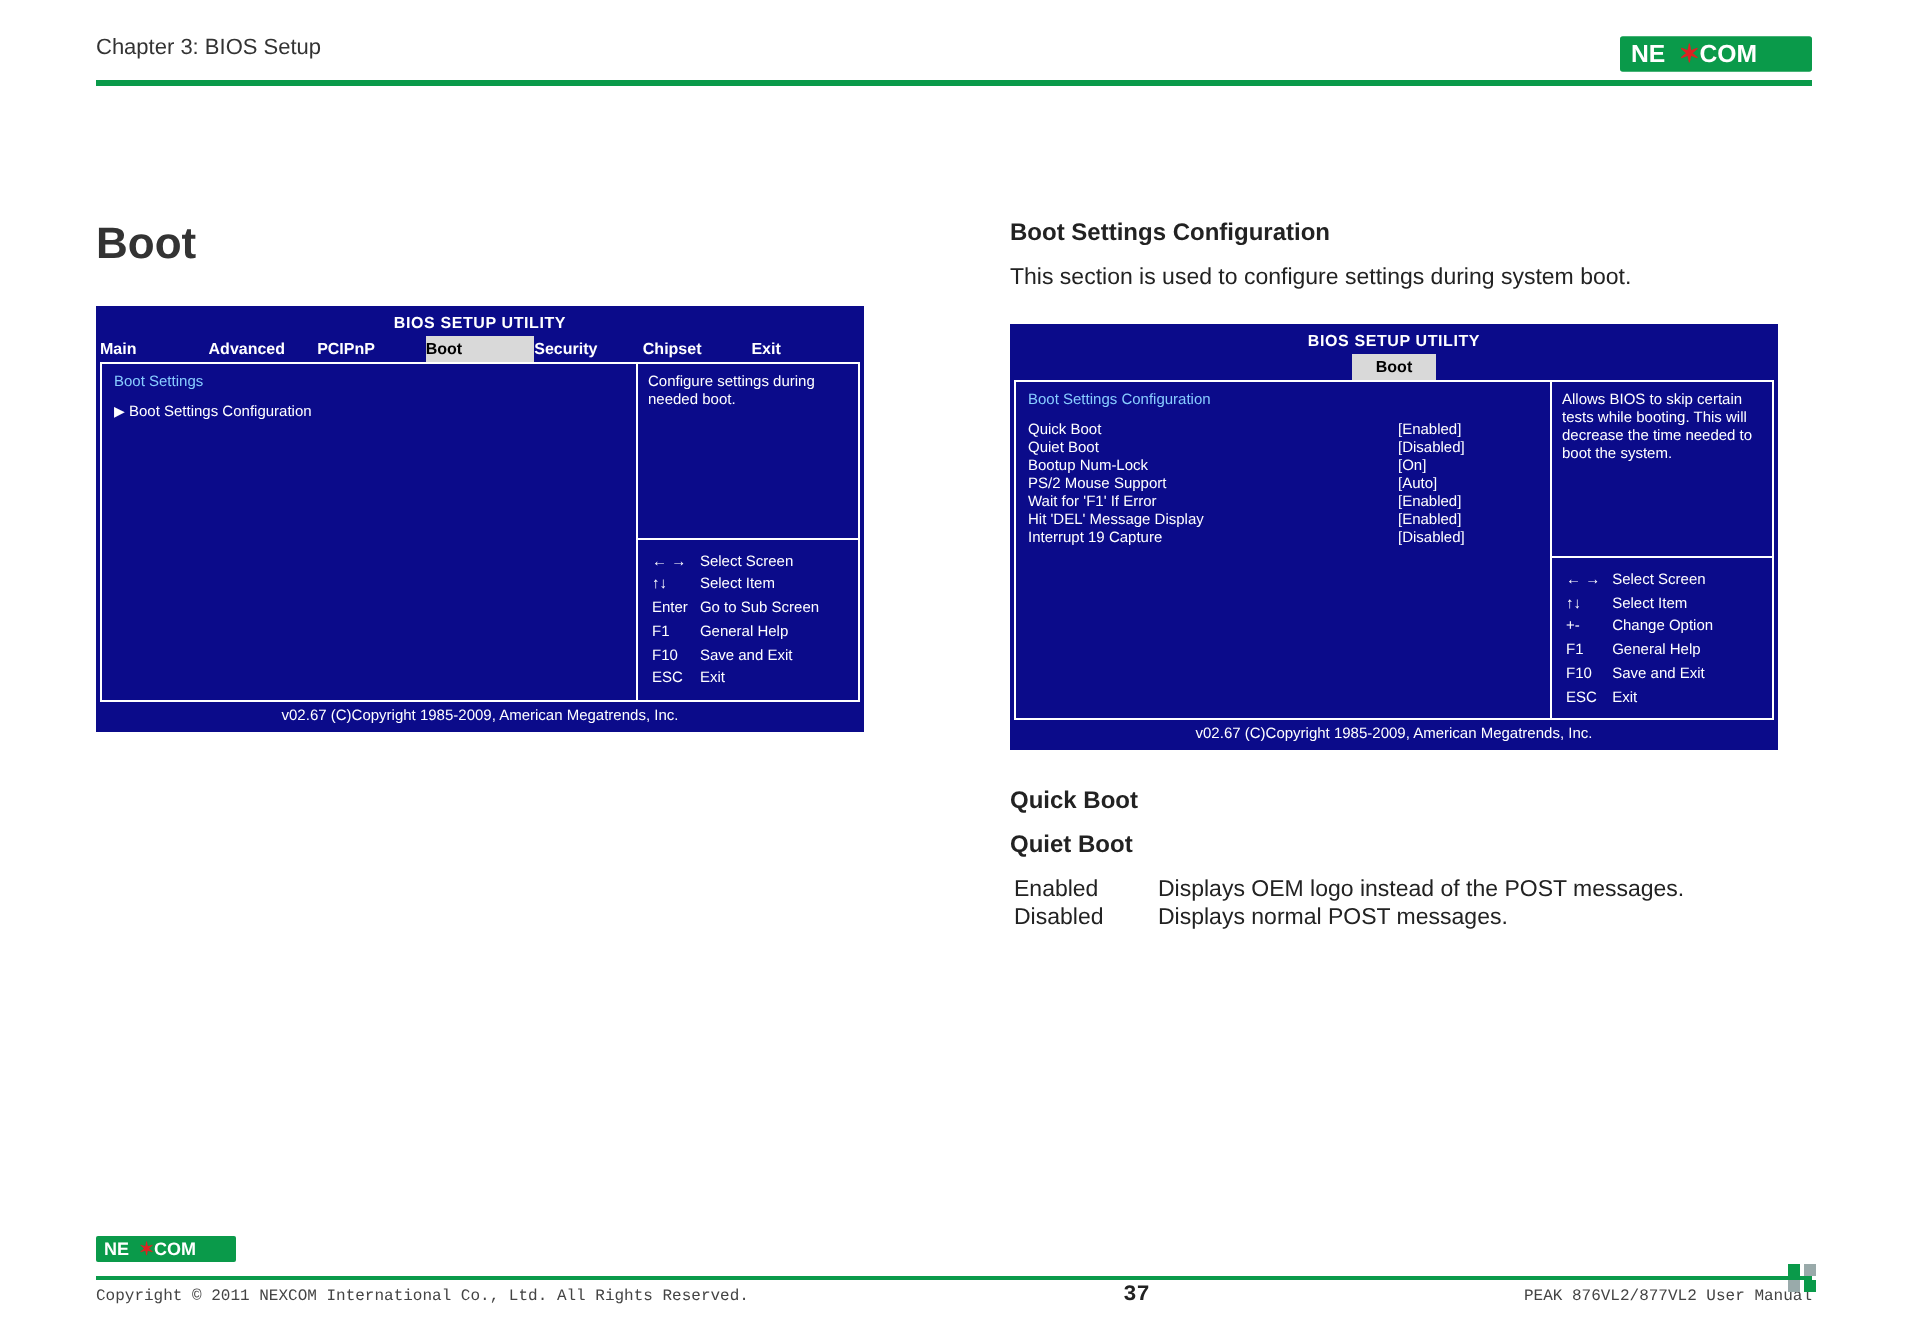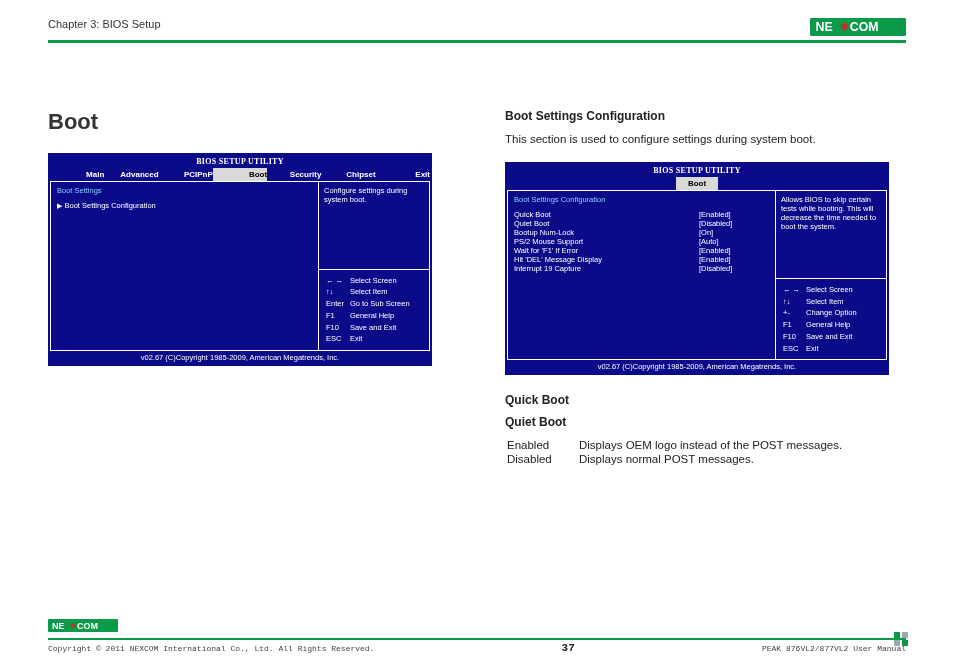--- a/index.html
+++ b/index.html
@@ -52,30 +52,29 @@
     margin-bottom: 18px;
   }
   .bios-title {
     background: #0b0b8a;
     color: #fff;
     text-align: center;
     font-size: 8px;
     font-weight: 700;
     padding: 2px 0;
     letter-spacing: 0.3px;
-    font-family: Liberation Serif, serif;
   }
   .bios-tabs {
     display: flex;
     background: #0b0b8a;
     font-size: 8px;
   }
   .bios-tab {
     flex: 1;
-    text-align: right;
+    text-align: left;
     color: #fff;
     padding: 2px 0;
     font-weight: 700;
   }
   .bios-tab.active {
     background: #d9d9d9;
     color: #000;
   }
   .bios-body {
     display: flex;
@@ -192,21 +191,21 @@
           <div class="bios-tab">Exit</div>
         </div>
         <div class="bios-body">
           <div class="bios-left">
             <div class="bios-left-labels">
               <div style="color:#8cf">Boot Settings</div>
               <div style="margin-top:6px"><span class="tri">▶</span> <span class="row-hl">Boot Settings Configuration</span></div>
             </div>
           </div>
           <div class="bios-right">
-            <div class="bios-right-top">Configure settings during system boot.</div>
+            <div class="bios-right-top">Configure settings during needed boot.</div>
             <div class="bios-right-bot">
               <table>
                 <tbody>
                     <tr>
                       <td>← →</td>
                       <td>Select Screen</td>
                     </tr>
                 <tr>
                       <td>↑↓</td>
                       <td>Select Item</td>

